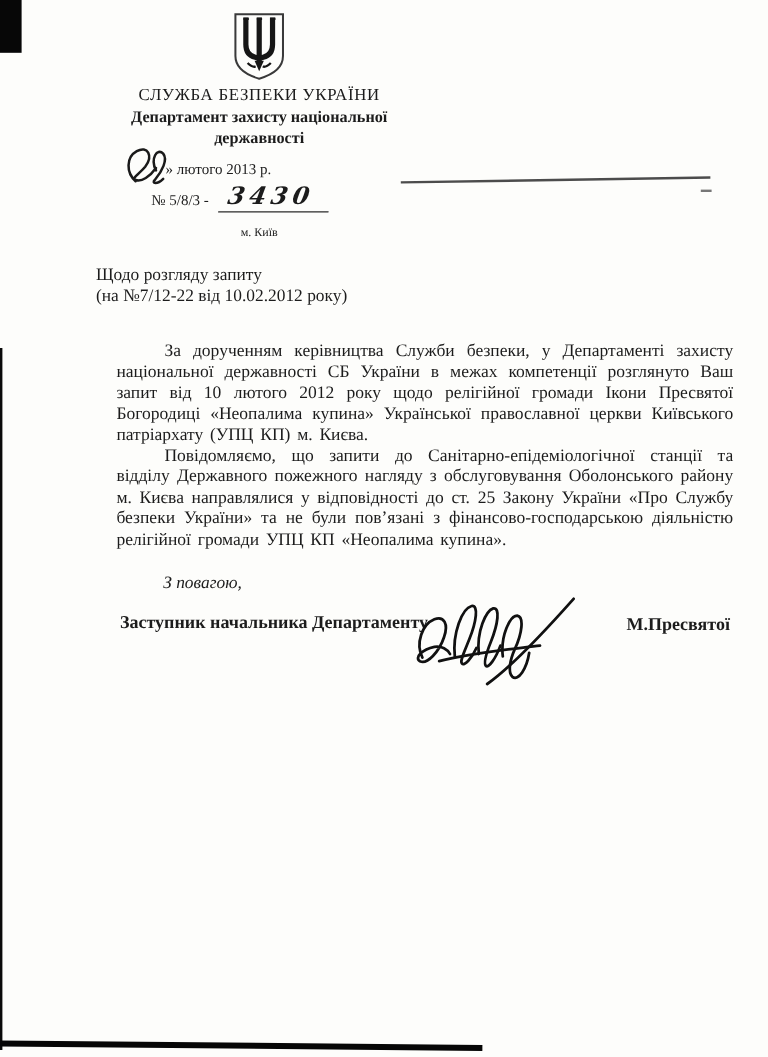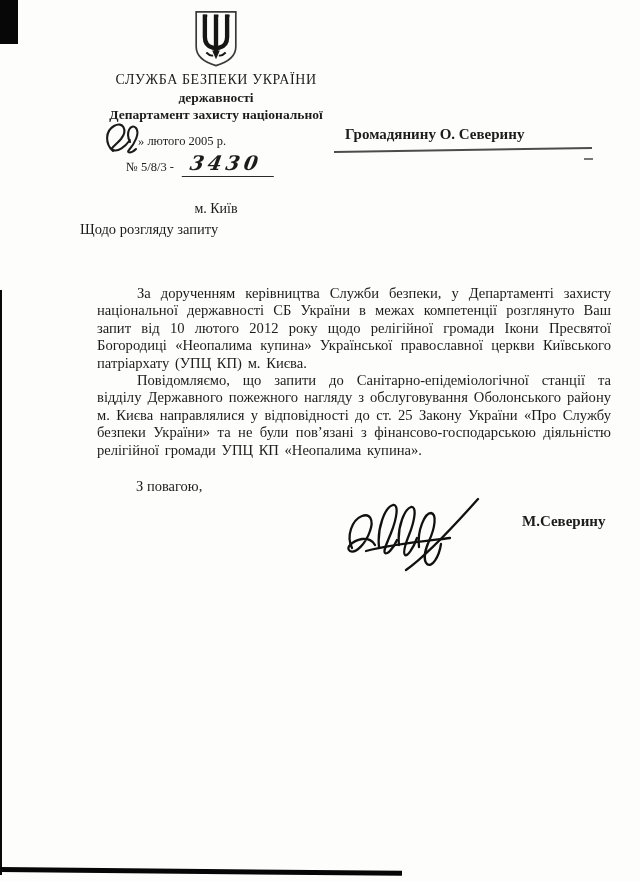--- a/index.html
+++ b/index.html
@@ -24,34 +24,34 @@
   .dept{font-weight:bold;font-size:13.5px;line-height:15px;margin-top:2px;}
   .date-row{position:relative;margin-top:8px;font-size:12.5px;height:24px;}
   .day-scribble{position:absolute;left:16px;top:-8px;width:36px;height:34px;}
   .date-text{position:absolute;left:50px;top:4px;white-space:nowrap;}
   .ref-row{position:relative;margin-top:1px;height:26px;font-size:12.5px;}
   .ref-prefix{position:absolute;left:38px;top:5px;}
   .ref-number{position:absolute;left:96px;top:-4px;
     font-family:"DejaVu Serif",serif;font-style:italic;font-weight:bold;
     font-size:20px;letter-spacing:4px;transform:skewX(-10deg);
     border-bottom:1.5px solid #2a2a2a;padding:0 14px 1px 6px;}
-  .city{margin-top:20px;font-size:14px;}
+  .city{margin-top:8px;font-size:10px;}
   
   .recipient{position:absolute;left:345px;top:126px;font-weight:bold;font-size:15px;white-space:nowrap;}
   .recipient-line{position:absolute;left:334px;top:151px;width:258px;height:2px;background:#4c4c4c;
     transform:rotate(-0.9deg);transform-origin:left center;}
   .recipient-mark{position:absolute;left:584px;top:158px;width:9px;height:2px;background:#777;}
   
   .subject{position:absolute;left:80px;top:221px;font-size:14.5px;line-height:17.5px;}
   
   .body-text{position:absolute;left:97px;top:285px;width:514px;
     font-size:14.6px;line-height:17.4px;text-align:justify;word-spacing:2px;font-family:Liberation Serif, serif;}
   .body-text p{margin:0;text-indent:40px;}
   
-  .salutation{position:absolute;left:136px;top:478px;font-size:14.5px;}
+  .salutation{position:absolute;left:136px;top:478px;font-style:italic;font-size:14.5px;}
   .signer-title{position:absolute;left:100px;top:511px;font-weight:bold;font-size:15px;white-space:nowrap;}
   .signer-name{position:absolute;left:522px;top:513px;font-weight:bold;font-size:15px;white-space:nowrap;}
   .signature{position:absolute;left:338px;top:494px;width:148px;height:82px;}
 </style>
 </head>
 <body>
 
 <div class="page">
 
   <div class="corner-artifact"></div>
@@ -66,59 +66,60 @@
         <path d="M27,14 V56 Q27,74 43,78"></path>
         <path d="M73,14 V56 Q73,74 57,78"></path>
       </g>
       <g fill="none" stroke="#161616" stroke-width="4">
         <path d="M23,12 h9 M46,12 h9 M69,12 h9"></path>
       </g>
       <path d="M42,84 L50,102 L58,84 Z" fill="#161616"></path>
       <path d="M30,88 q8,8 14,6 M70,88 q-8,8 -14,6" fill="none" stroke="#161616" stroke-width="4"></path>
     </svg>
     <div class="org-name">СЛУЖБА БЕЗПЕКИ УКРАЇНИ</div>
+    <div class="dept">Департамент захисту національної</div>
     <div class="dept">державності</div>
-    <div class="dept">Департамент захисту національної</div>
 
     <div class="date-row">
       <svg class="day-scribble" viewBox="0 0 36 34" xmlns="http://www.w3.org/2000/svg">
         <path d="M9,29 C1,22 1,9 10,4 C19,-1 24,8 17,17 C12,23 5,27 9,28 C14,30 21,25 26,18 M26,20 C21,10 27,1 32,6 C36,11 31,21 25,28 C22,31 27,32 32,27" fill="none" stroke="#1a1a1a" stroke-width="2.1" stroke-linecap="round"></path>
       </svg>
-      <span class="date-text">» лютого  2005 р.</span>
+      <span class="date-text">» лютого  2013 р.</span>
     </div>
 
     <div class="ref-row">
       <span class="ref-prefix">№ 5/8/3 -</span>
       <span class="ref-number">3430</span>
     </div>
 
     <div class="city">м. Київ</div>
   </div>
 
-  <div class="recipient">Громадянину О. Северину</div>
   <div class="recipient-line"></div>
   <div class="recipient-mark"></div>
 
   <div class="subject">
     <div>Щодо розгляду запиту</div>
+    <div>(на №7/12-22 від 10.02.2012 року)</div>
   </div>
 
   <div class="body-text">
     <p>За дорученням керівництва Служби безпеки, у Департаменті захисту національної державності СБ України в межах компетенції розглянуто Ваш запит від 10 лютого 2012 року щодо релігійної громади Ікони Пресвятої Богородиці «Неопалима купина» Української православної церкви Київського патріархату (УПЦ КП) м. Києва.</p>
     <p>Повідомляємо, що запити до Санітарно-епідеміологічної станції та відділу Державного пожежного нагляду з обслуговування Оболонського району м. Києва направлялися у відповідності до ст. 25 Закону України «Про Службу безпеки України» та не були пов’язані з фінансово-господарською діяльністю релігійної громади УПЦ КП «Неопалима купина».</p>
   </div>
 
   <div class="salutation">З повагою,</div>
+  <div class="signer-title">Заступник начальника Департаменту</div>
 
   <svg class="signature" viewBox="0 0 148 82" xmlns="http://www.w3.org/2000/svg">
     <g fill="none" stroke="#111" stroke-width="2.3" stroke-linecap="round">
       <path d="M14,54 C8,42 14,26 24,22 C32,19 36,26 32,37 C28,49 18,60 12,57 C7,54 14,47 24,45 C30,44 35,47 37,51"></path>
       <path d="M41,53 C39,34 47,13 55,11 C61,10 59,24 53,39 C49,49 45,57 47,59 C49,61 55,55 59,46"></path>
       <path d="M61,51 C59,32 67,15 73,13 C79,12 77,26 71,41 C67,51 65,59 67,61 C69,63 75,55 79,44"></path>
       <path d="M81,53 C79,36 87,19 93,19 C99,20 97,34 91,47 C87,56 85,66 89,70 C94,74 101,63 103,50"></path>
       <path d="M68,76 C88,62 116,32 140,5"></path>
       <path d="M28,57 C55,50 88,47 112,44"></path>
     </g>
   </svg>
 
-  <div class="signer-name">М.Северину</div>
+  <div class="signer-name">М.Пресвятої</div>
 
 </div>
 
 </body></html>

